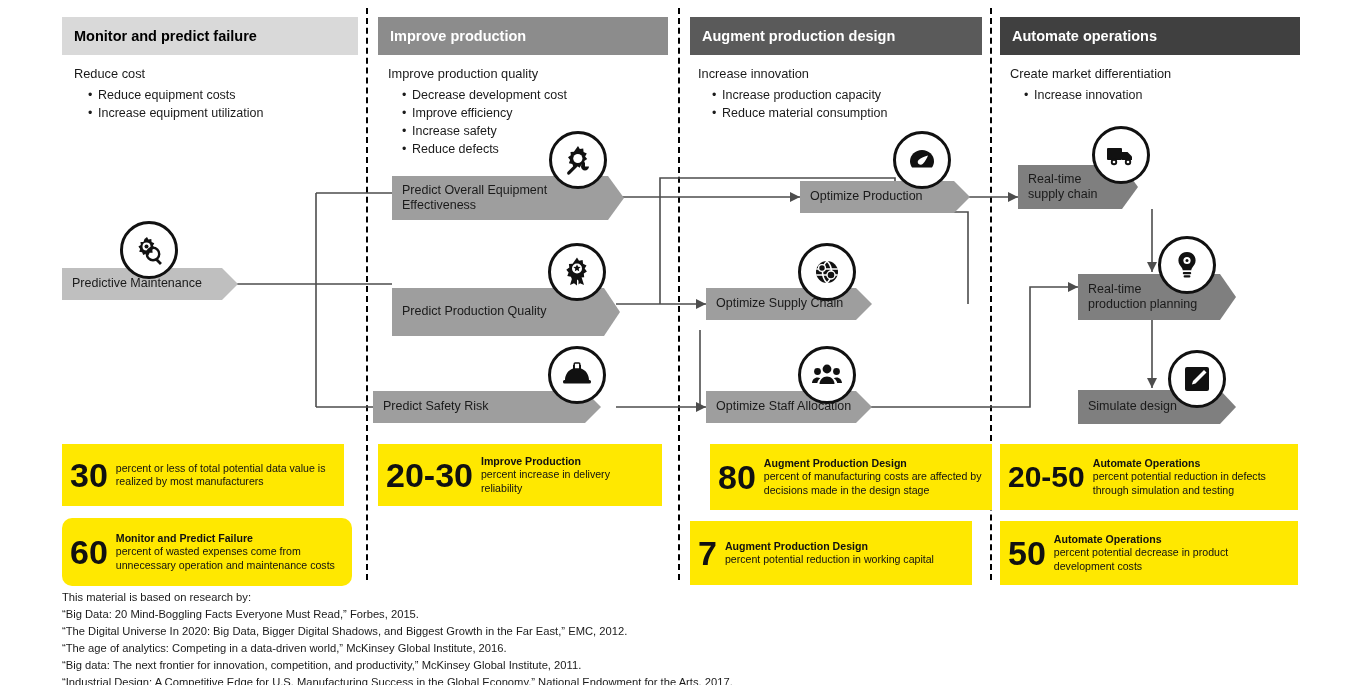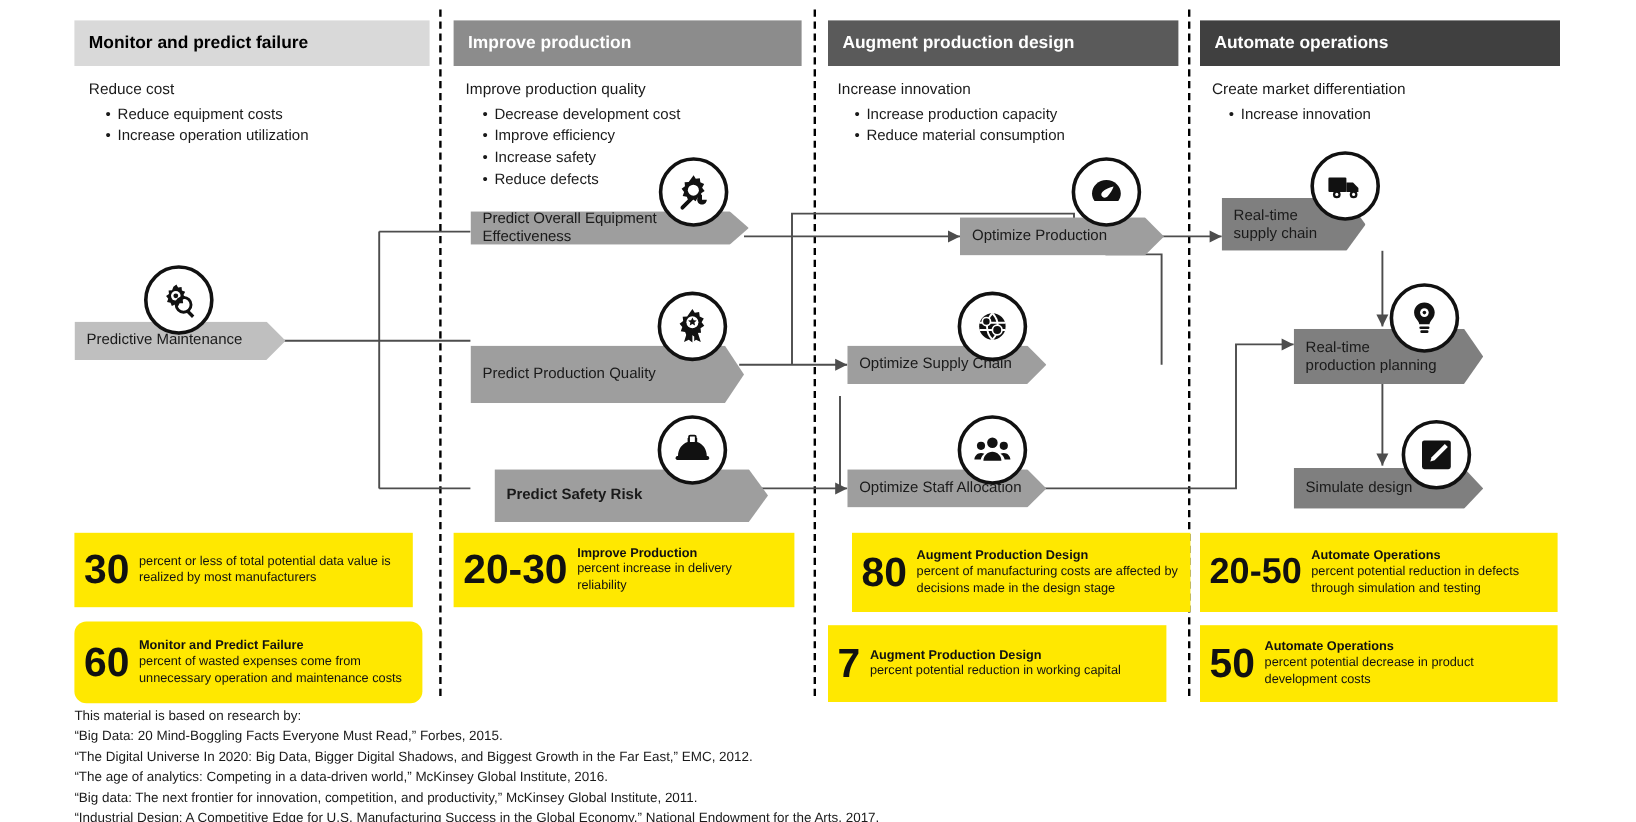--- a/index.html
+++ b/index.html
@@ -72,21 +72,21 @@
 
   <div class="col-header light" style="left:62px;top:17px;width:296px;">Monitor and predict failure</div>
   <div class="col-header mid" style="left:378px;top:17px;width:290px;">Improve production</div>
   <div class="col-header dark" style="left:690px;top:17px;width:292px;">Augment production design</div>
   <div class="col-header darker" style="left:1000px;top:17px;width:300px;">Automate operations</div>
 
   <div class="bullets" style="left:74px;top:65px;width:290px;">
     <div class="bhead">Reduce cost</div>
     <ul>
       <li>Reduce equipment costs</li>
-      <li>Increase operation utilization</li>
+      <li>Increase equipment utilization</li>
     </ul>
   </div>
 
   <div class="bullets" style="left:388px;top:65px;width:290px;">
     <div class="bhead">Improve production quality</div>
     <ul>
       <li>Decrease development cost</li>
       <li>Improve efficiency</li>
       <li>Increase safety</li>
       <li>Reduce defects</li>
@@ -150,30 +150,30 @@
       <polygon points="1018,197 1008,192 1008,202"></polygon>
       <polygon points="1152,272 1147,262 1157,262"></polygon>
       <polygon points="1152,388 1147,378 1157,378"></polygon>
     </g>
   </svg>
 
   <div class="chev light" style="left:62px;top:268px;width:176px;height:32px;">
     <span>Predictive Maintenance</span>
   </div>
 
-  <div class="chev" style="left:392px;top:176px;width:232px;height:28px;">
+  <div class="chev" style="left:392px;top:176px;width:232px;height:44px;">
     <span style="white-space:pre-line;">Predict Overall Equipment
 Effectiveness</span>
   </div>
 
   <div class="chev" style="left:392px;top:288px;width:228px;height:48px;">
     <span>Predict Production Quality</span>
   </div>
 
-  <div class="chev" style="left:412px;top:391px;width:228px;height:44px;font-weight:bold;">
+  <div class="chev" style="left:373px;top:391px;width:228px;height:32px;">
     <span>Predict Safety Risk</span>
   </div>
 
   <div class="chev" style="left:800px;top:181px;width:170px;height:32px;">
     <span>Optimize Production</span>
   </div>
 
   <div class="chev" style="left:706px;top:288px;width:166px;height:32px;">
     <span>Optimize Supply Chain</span>
   </div>

